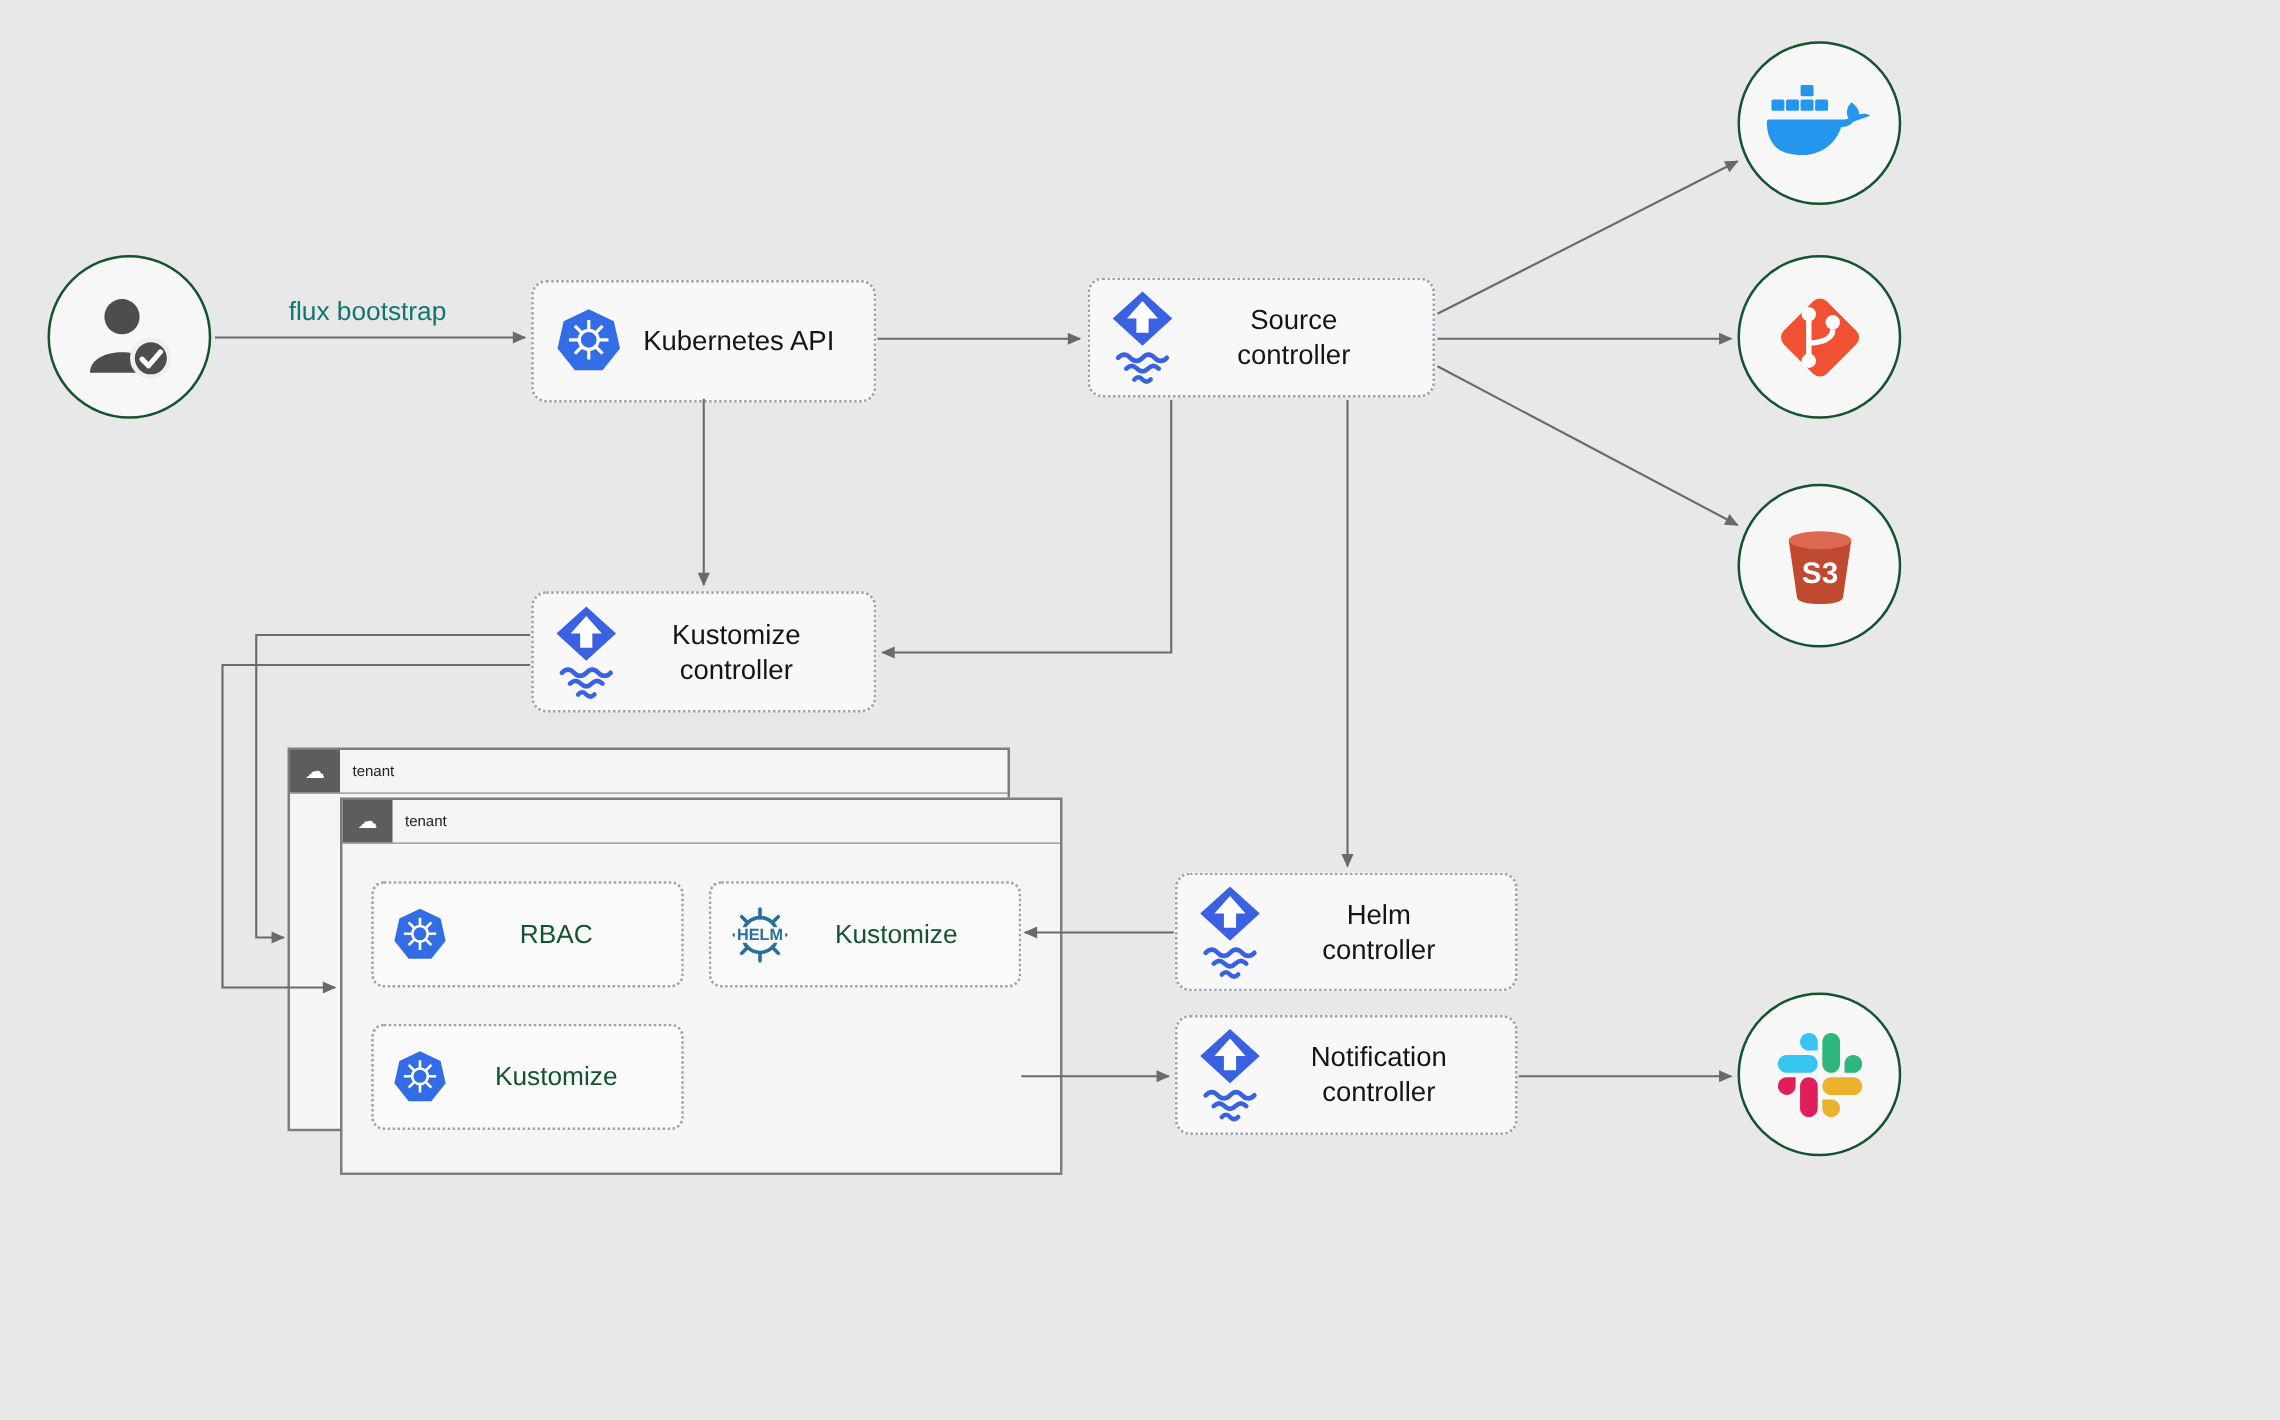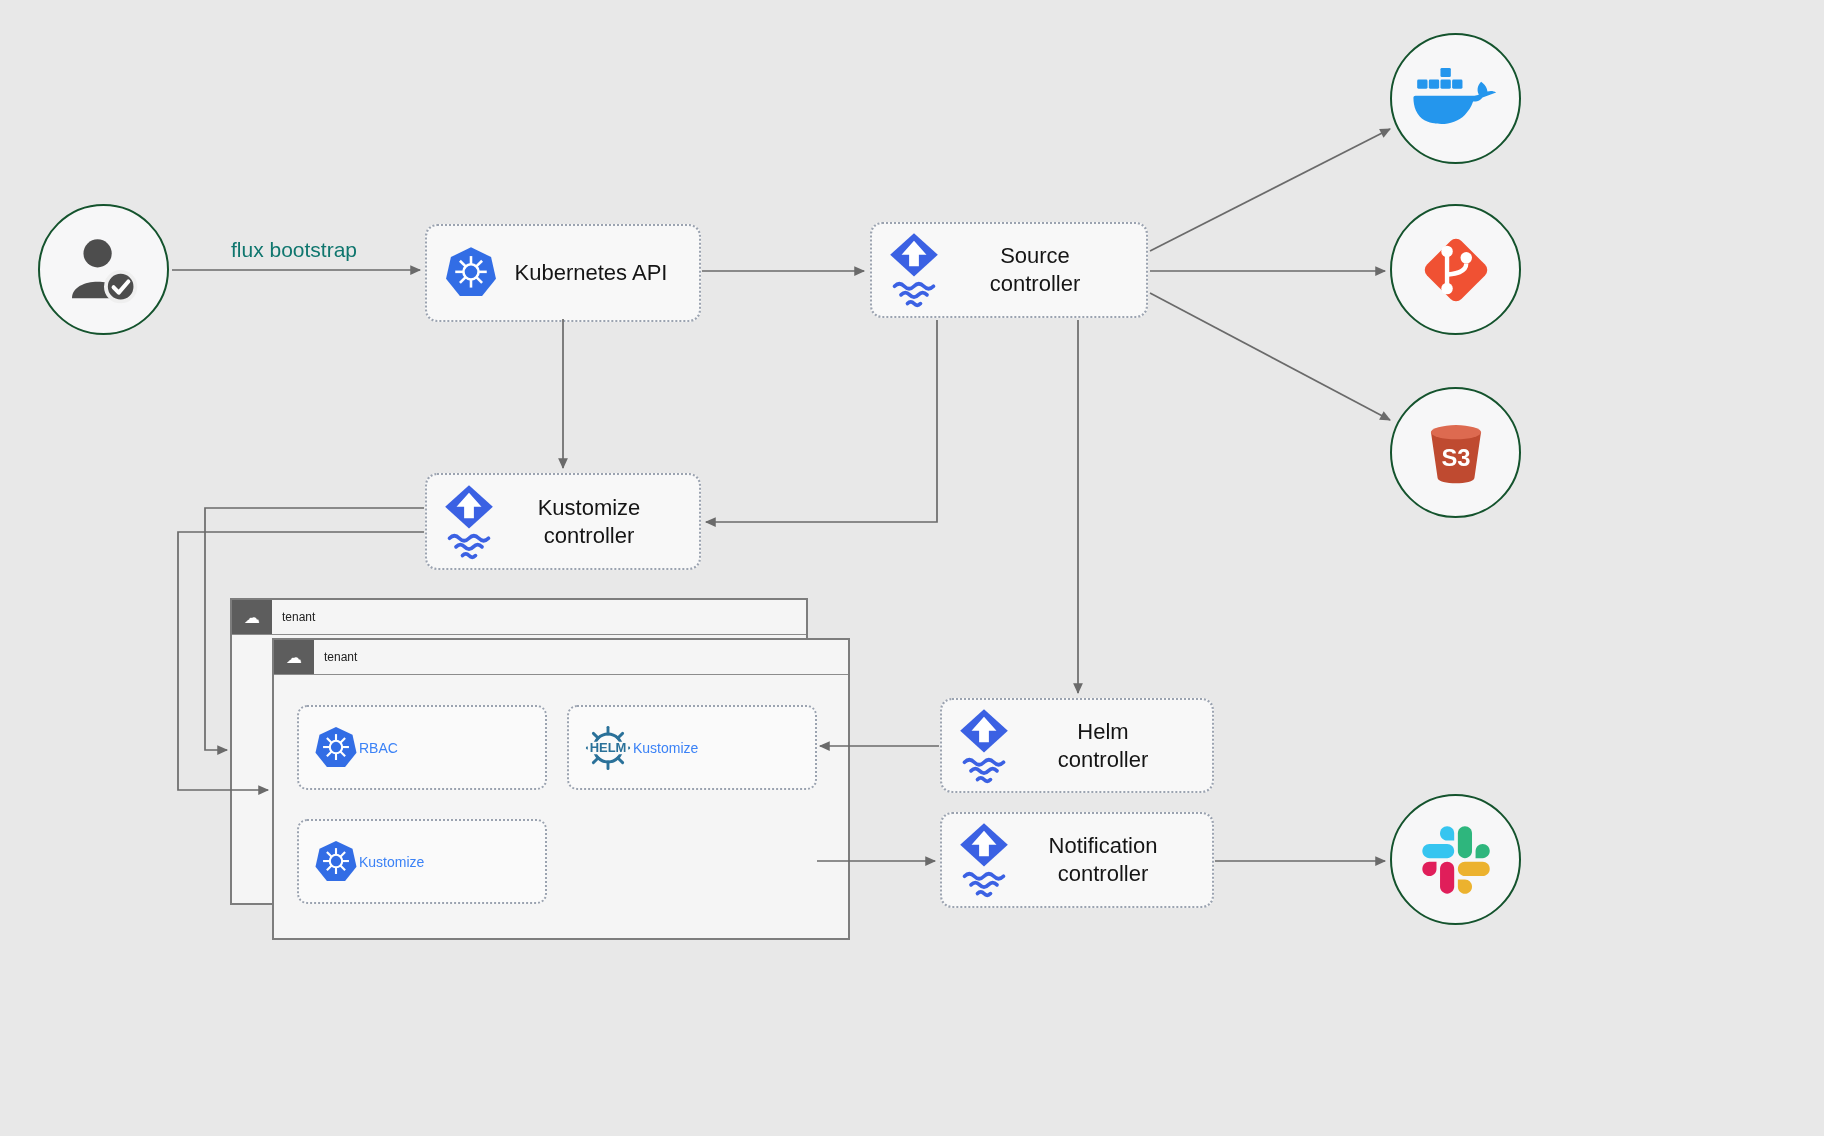--- a/index.html
+++ b/index.html
@@ -60,21 +60,21 @@
   }
   .tenant-label{margin-left:10px;font-size:12px;color:#222;}
   .inner-node{
     position:absolute;
     background:#fafafa;
     border:2px dotted #9ba3b0;
     border-radius:10px;
     display:flex;align-items:center;
     padding:0 14px;box-sizing:border-box;
   }
-  .inner-label{flex:1;font-size:14px;color:#3b82f6;}
+  .inner-label{flex:1;text-align:center;font-size:21px;color:#14532d;}
   .icon-k8s-sm{width:46px;height:46px;flex:0 0 auto;}
   .icon-helm{width:50px;height:50px;flex:0 0 auto;}
   
   .free-label{
     position:absolute;font-size:21px;color:#0f766e;text-align:center;z-index:4;
   }
   
   .arrows{position:absolute;left:0;top:0;z-index:10;pointer-events:none;}
   .hidden-defs{position:absolute;width:0;height:0;}
 </style>

